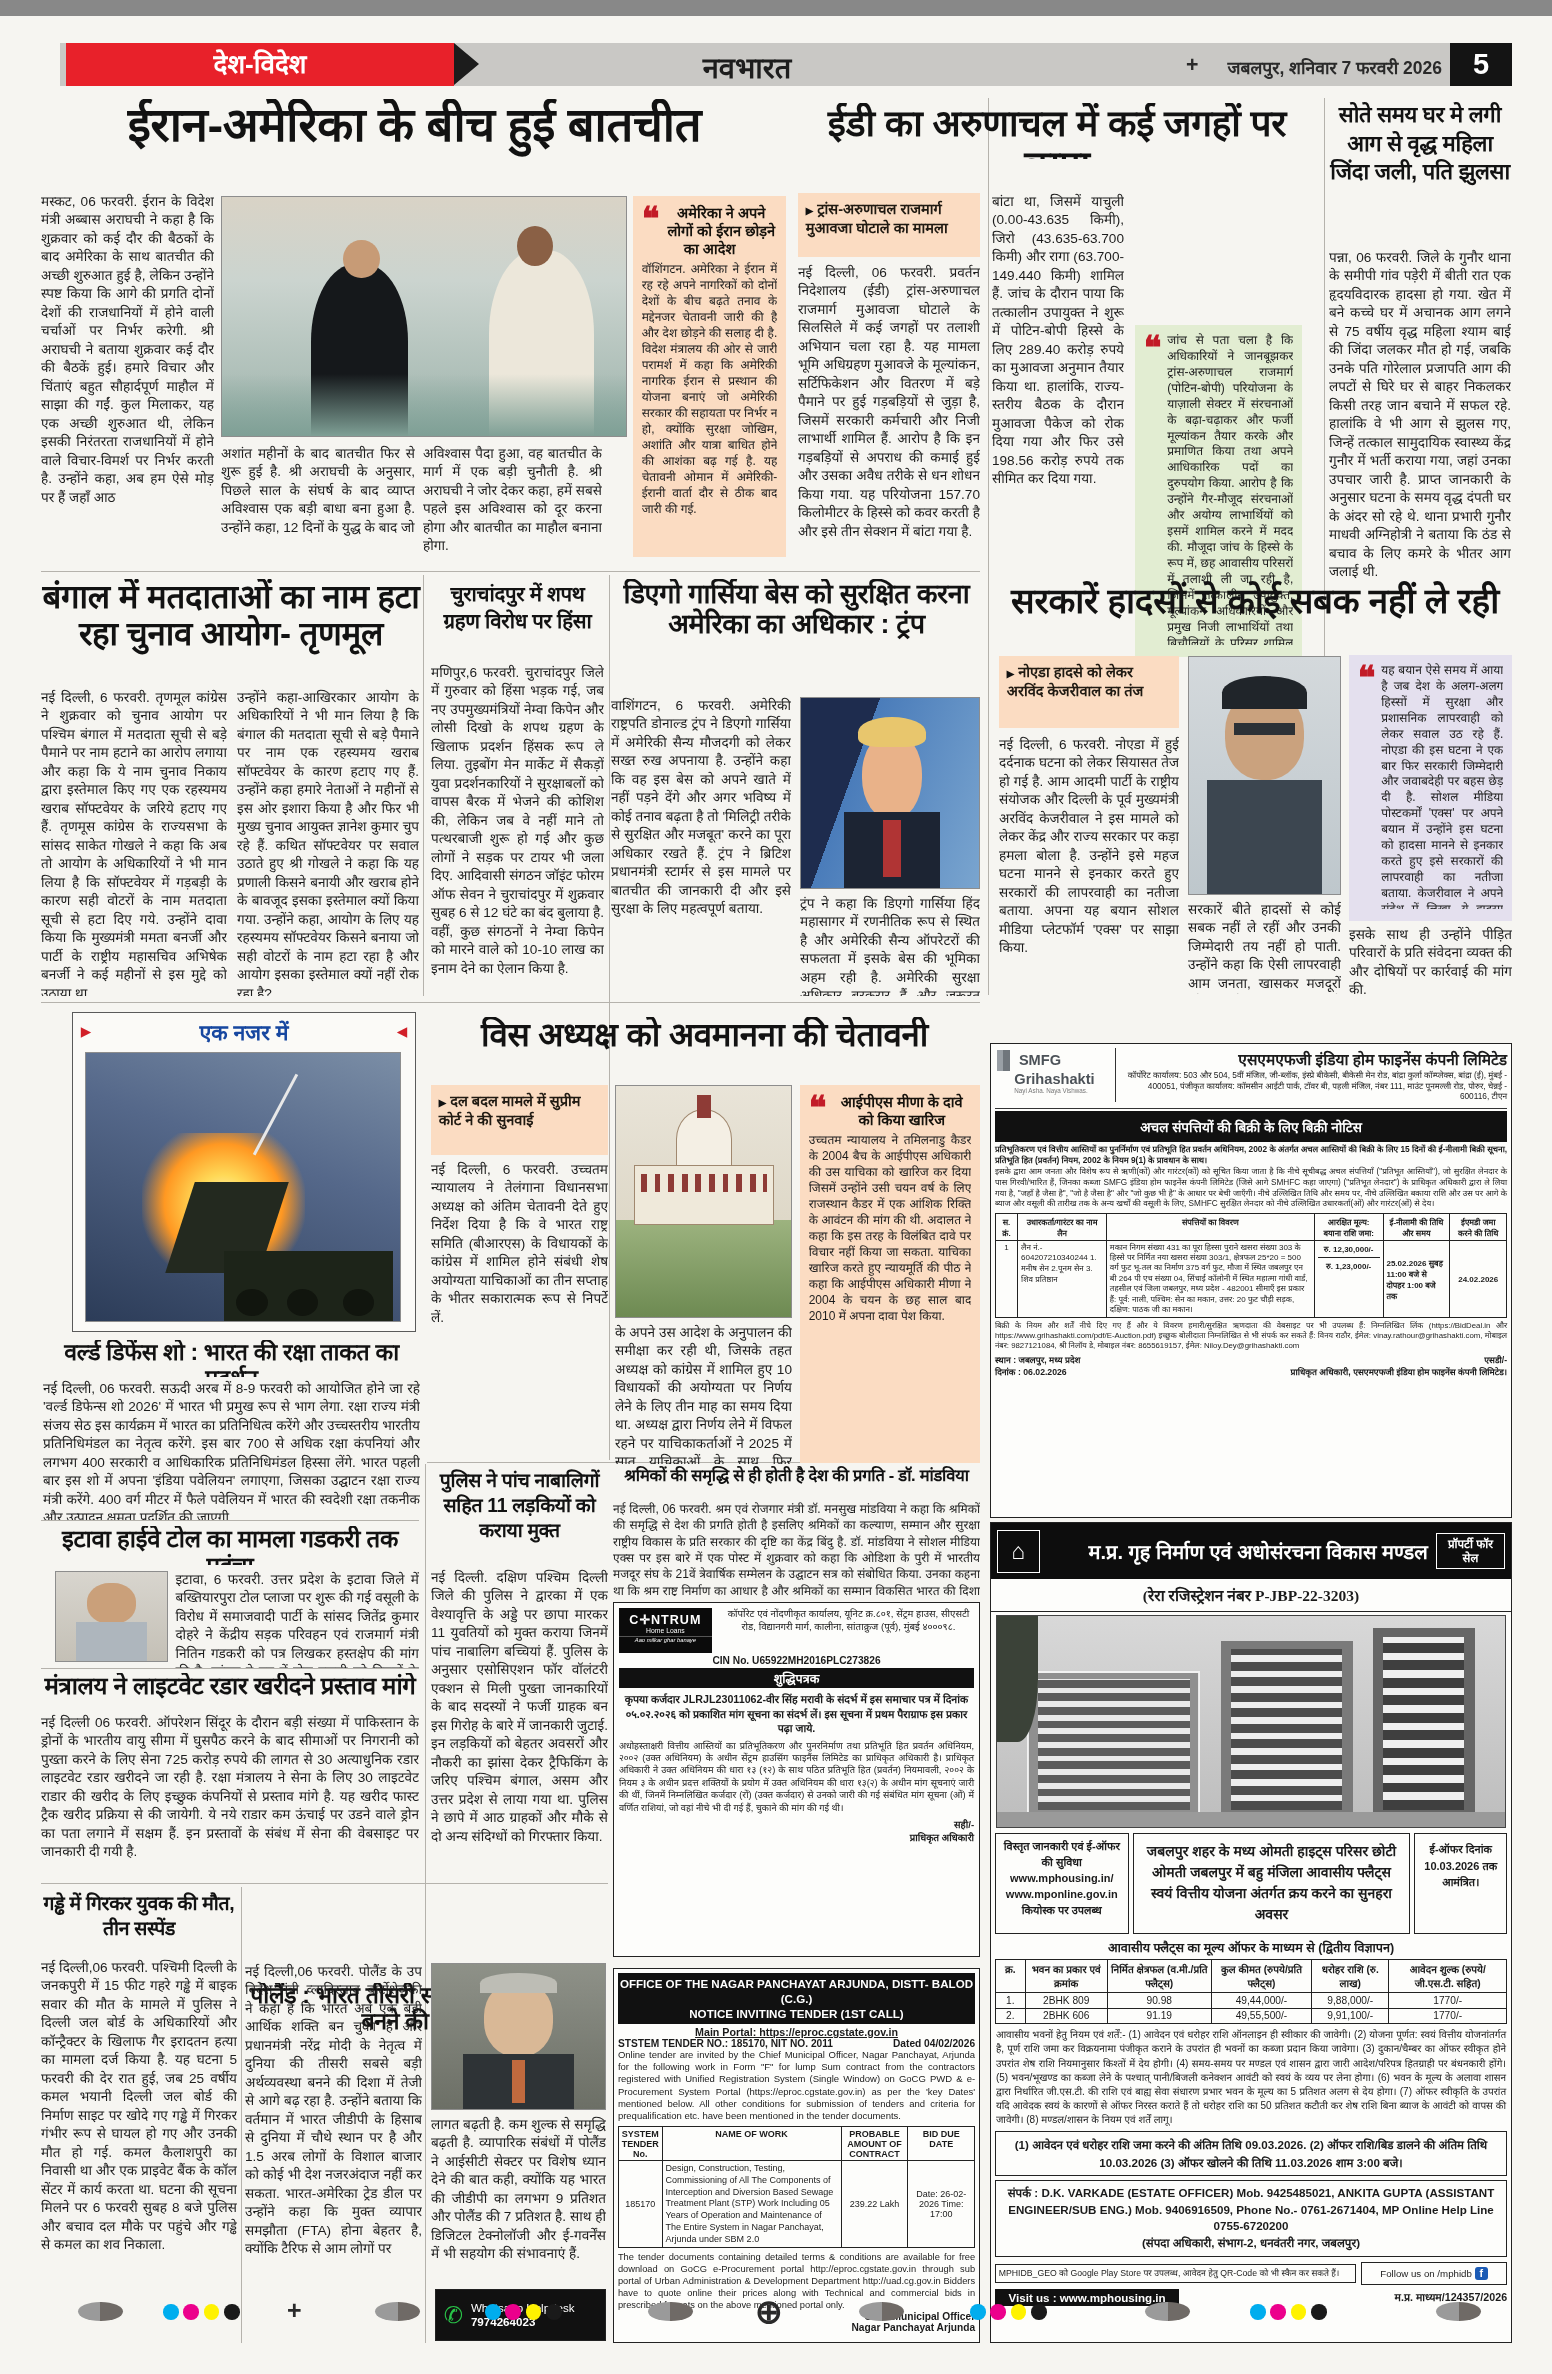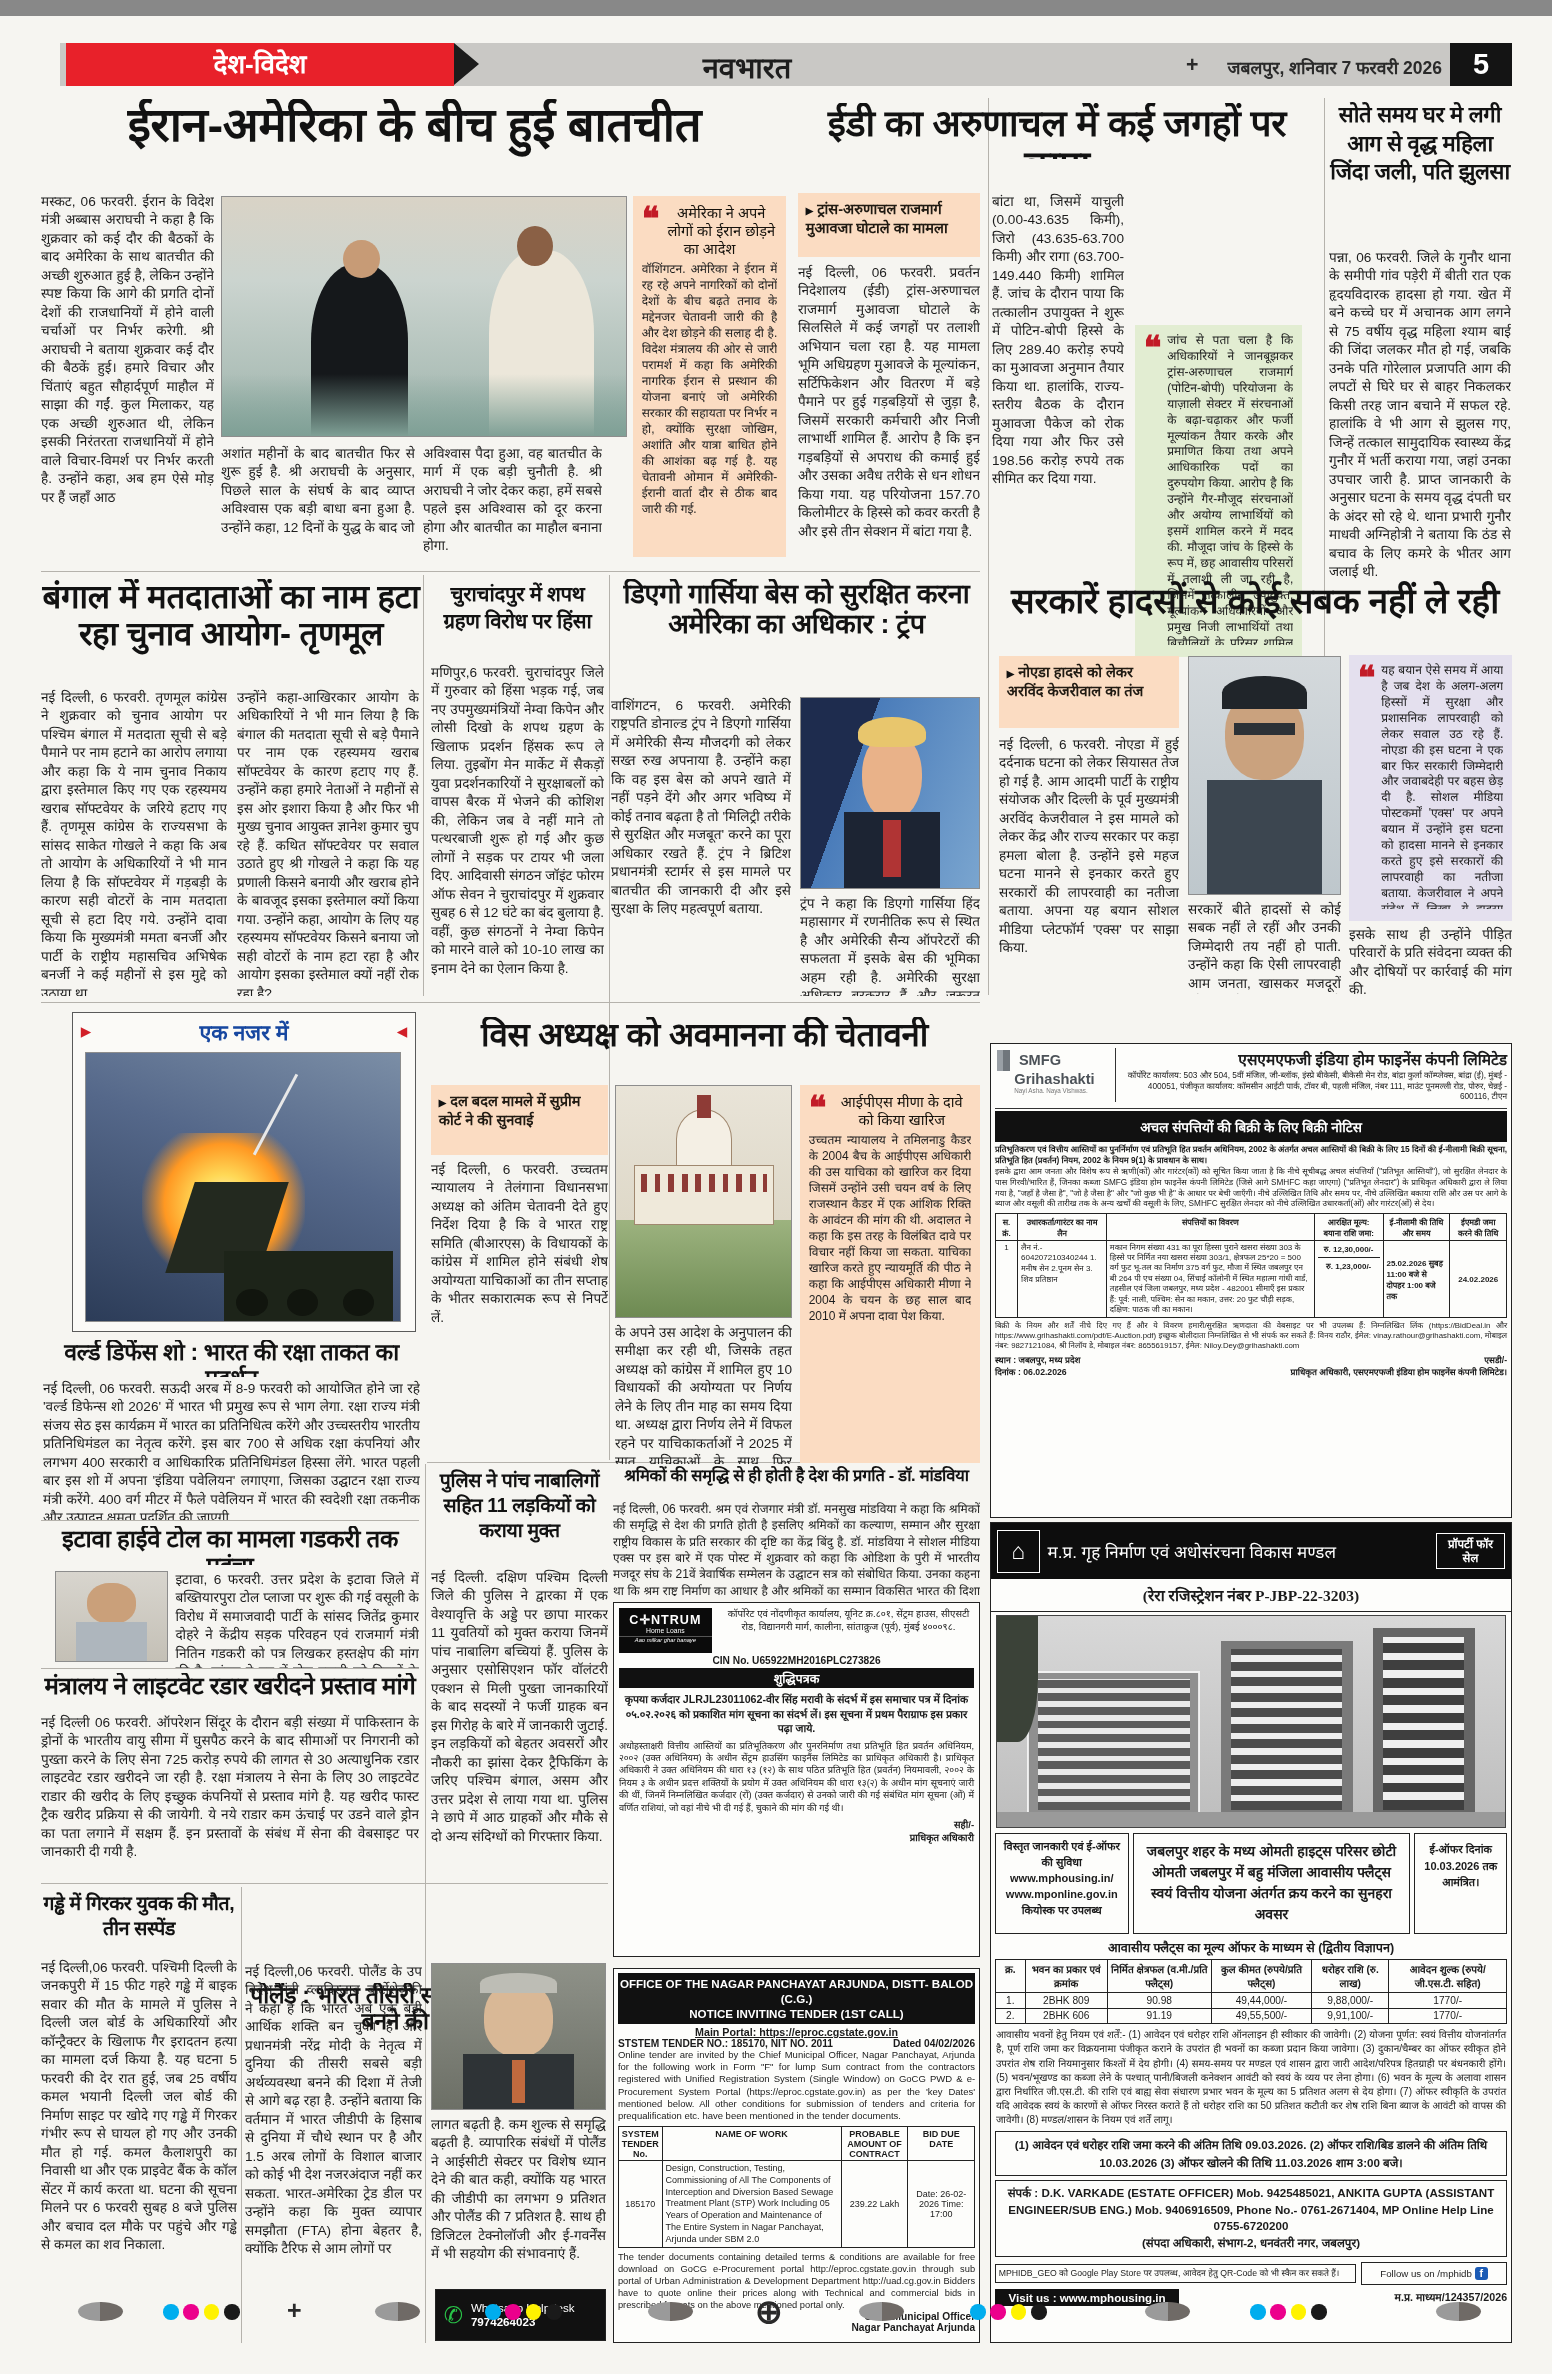--- a/index.html
+++ b/index.html
@@ -7,21 +7,21 @@
   .abs{position:absolute;box-sizing:border-box;}
   .hl{font-weight:800;color:#121212;line-height:1.12;text-align:center;overflow:hidden;letter-spacing:-0.3px;}
   .bt{font-size:13.6px;line-height:1.36;text-align:justify;color:#1d1d1d;overflow:hidden;}
   .bt-s{font-size:12px;line-height:1.33;text-align:justify;color:#1d1d1d;overflow:hidden;}
   .kicker{background:#fbdcc2;padding:6.8px 7.8px;font-weight:700;font-size:14.6px;line-height:1.3;color:#201a12;overflow:hidden;}
   .kick-arrow{color:#111;font-size:9.7px;margin-right:3.9px;}
   .qbox{background:#fbdcc2;padding:7.8px 8.7px;overflow:hidden;}
   .qbox.green{background:#e2edd2;}
   .qbox.lav{background:#e4e0ee;}
   .qmark{float:left;color:#c21b27;font-size:33px;line-height:0.8;font-weight:900;margin:1.9px 5.8px 0 0;}
-  .qtitle{font-weight:400;font-size:14.6px;line-height:1.25;text-align:center;margin-bottom:3.9px;color:#16120c;}
+  .qtitle{font-weight:700;font-size:14.6px;line-height:1.25;text-align:center;margin-bottom:3.9px;color:#16120c;}
   .ph{position:absolute;overflow:hidden;border:1px solid #8d8d8d;box-sizing:border-box;}
   .rule-v{position:absolute;width:1px;background:#b5b2ac;}
   .rule-h{position:absolute;height:1px;background:#b5b2ac;}
   .adbox{border:1.9px solid #222;background:#fdfdfb;overflow:hidden;}
   .blackbar{background:#111;color:#fff;font-weight:800;text-align:center;}
   table{border-collapse:collapse;width:100%;}
   td,th{border:1px solid #222;padding:1.9px 2.9px;vertical-align:top;}
   .oval{position:absolute;width:45px;height:19.4px;border-radius:50%;background:linear-gradient(90deg,#9a9a9a 50%,#6f6a66 50%);}
   .dotrow{position:absolute;display:flex;gap:4.9px;}
   .dot{width:15.5px;height:15.5px;border-radius:50%;}
@@ -270,21 +270,21 @@
     <div style="font-size:7.8px;line-height:1.3;text-align:justify;margin-top:2.9px;">बिक्री के नियम और शर्तें नीचे दिए गए हैं और ये विवरण हमारी/सुरक्षित ऋणदाता की वेबसाइट पर भी उपलब्ध हैं: निम्नलिखित लिंक (https://BidDeal.in और https://www.grihashakti.com/pdf/E-Auction.pdf) इच्छुक बोलीदाता निम्नलिखित से भी संपर्क कर सकते हैं: विनय राठौर, ईमेल: vinay.rathour@grihashakti.com, मोबाइल नंबर: 9827121084, श्री निलॉय डे, मोबाइल नंबर: 8655619157, ईमेल: Niloy.Dey@grihashakti.com</div>
     <div style="display:flex;justify-content:space-between;font-size:8.7px;font-weight:700;margin-top:2.9px;">
       <span><span>स्थान : जबलपुर, मध्य प्रदेश</span><br><span>दिनांक : 06.02.2026</span></span>
       <span style="text-align:right;"><span>एसडी/-</span><br><span>प्राधिकृत अधिकारी,</span> <span>एसएमएफजी इंडिया होम फाइनेंस कंपनी लिमिटेड।</span></span>
     </div>
   </div>
 
   <div class="abs adbox" style="left:990px;top:1506px;width:522px;height:821px;">
     <div style="display:flex;align-items:center;background:#0d0d0d;color:#fff;height:56px;padding:0 5.8px;gap:7.8px;">
       <span style="width:41px;height:41px;border:1.9px solid #fff;display:flex;align-items:center;justify-content:center;font-size:23px;">⌂</span>
-      <span style="flex:1;text-align:left;font-weight:400;font-size:17px;">म.प्र. गृह निर्माण एवं अधोसंरचना विकास मण्डल</span>
+      <span style="flex:1;text-align:right;font-weight:700;font-size:20px;">म.प्र. गृह निर्माण एवं अधोसंरचना विकास मण्डल</span>
       <span style="border:1.9px solid #fff;font-size:11.6px;font-weight:700;text-align:center;padding:2.9px 5.8px;line-height:1.25;width:56px;">प्रॉपर्टी फॉर सेल</span>
     </div>
     <div style="text-align:center;font-weight:700;font-size:15.5px;padding:4.9px 0;border-bottom:1px solid #222;font-family:'Liberation Serif',serif;">(रेरा रजिस्ट्रेशन नंबर P-JBP-22-3203)</div>
     <div class="ph" style="position:relative;width:510px;height:213px;margin:2.9px auto 0;background:linear-gradient(180deg,#d8d8d8 0%,#bdbdbd 100%);border:1px solid #444;">
       <div class="abs" style="left:6%;top:26%;width:34%;height:70%;background:#8f8f8f;box-shadow:inset 0 0 0 1.9px #f2f2f2;"></div>
       <div class="abs" style="left:8%;top:30%;width:30%;height:62%;background:repeating-linear-gradient(0deg,#5c5c5c 0 7.8px,#e9e9e9 7.8px 13.6px);"></div>
       <div class="abs" style="left:44%;top:12%;width:26%;height:84%;background:#7a7a7a;"></div>
       <div class="abs" style="left:46%;top:16%;width:22%;height:76%;background:repeating-linear-gradient(0deg,#4c4c4c 0 8.7px,#ededed 8.7px 15.5px);"></div>
       <div class="abs" style="left:74%;top:6%;width:20%;height:90%;background:#666;"></div>
       <div class="abs" style="left:76%;top:10%;width:16%;height:82%;background:repeating-linear-gradient(0deg,#3f3f3f 0 9.7px,#f0f0f0 9.7px 17.5px);"></div>

